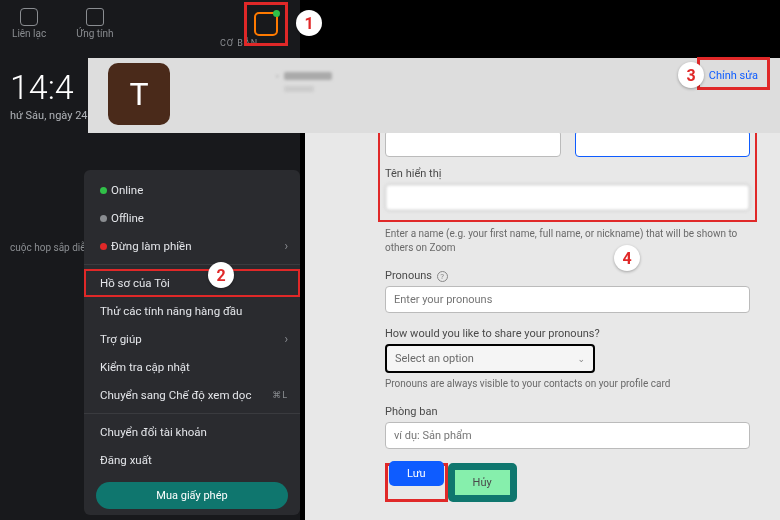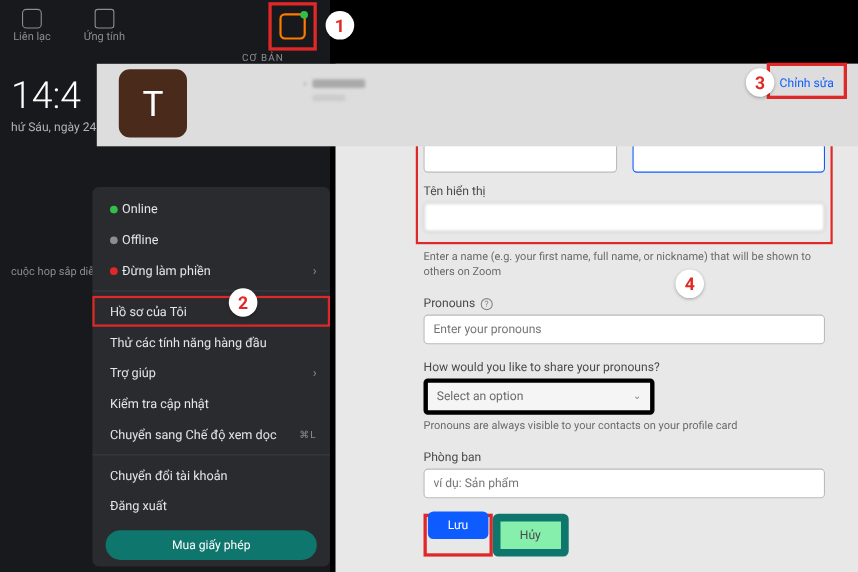--- a/index.html
+++ b/index.html
@@ -36,21 +36,21 @@
   
   
   .menu-item.highlighted { outline: 2px solid #e02828; outline-offset: -2px; }
   
   
   .top-icon-box { position: absolute; left: 244px; top: 2px; width: 44px; height: 44px; border: 3px solid #e02828; display: flex; align-items: center; justify-content: center; z-index: 5; }
   .orange-icon { width: 24px; height: 24px; border: 2.5px solid #ff7a00; border-radius: 5px; position: relative; }
   .orange-icon::after { content: ""; position: absolute; top: -4px; right: -4px; width: 7px; height: 7px; background: #30c048; border-radius: 50%; }
   
   
-  .cutoff-label { position: absolute; left: 220px; top: 48px; color: #8a8d91; font-size: 9px; letter-spacing: 1px; }
+  .cutoff-label { position: absolute; left: 220px; top: 38px; color: #8a8d91; font-size: 9px; letter-spacing: 1px; }
   
   
   .profile-overlay { position: absolute; left: 88px; top: 58px; width: 692px; height: 75px; background: #ddd; z-index: 3; }
   .avatar { position: absolute; left: 20px; top: 5px; width: 62px; height: 62px; background: #4a2a1a; border-radius: 10px; display: flex; align-items: center; justify-content: center; color: #fff; font-size: 32px; }
   .name-area { position: absolute; left: 196px; top: 14px; }
   .name-line1 { width: 48px; height: 8px; background: #aaa; border-radius: 2px; margin-bottom: 6px; position: relative; }
   .name-line1::before { content: "•"; position: absolute; left: -8px; color: #888; font-size: 8px; }
   .name-line2 { width: 30px; height: 6px; background: #ccc; border-radius: 2px; }
   
   
@@ -60,21 +60,21 @@
   .edit-btn { color: #0e5cff; font-size: 11px; padding: 2px 6px; cursor: pointer; }
   
   
   .form-row { display: flex; gap: 14px; margin-bottom: 10px; }
   .form-col { flex: 1; }
   .form-label { display: block; margin-bottom: 4px; color: #4a4a4a; font-size: 11px; }
   .form-input { width: 100%; padding: 6px 8px; border: 1px solid #bbb; border-radius: 4px; background: #fff; font-size: 11px; color: #888; }
   .form-input.focused { border: 1.5px solid #0e5cff; }
   .form-input.full { width: 100%; }
   .help-text { font-size: 10px; color: #6a6a6a; line-height: 1.4; margin-top: 2px; margin-bottom: 14px; }
-  .select-box { width: 210px; padding: 6px 8px; border: 4px solid #000000; border-radius: 4px; background: #f5f5f5; font-size: 11px; color: #6a6a6a; display: flex; justify-content: space-between; align-items: center; margin-bottom: 4px; }
+  .select-box { width: 210px; padding: 6px 8px; border: 2px solid #000000; border-radius: 4px; background: #f5f5f5; font-size: 11px; color: #6a6a6a; display: flex; justify-content: space-between; align-items: center; margin-bottom: 4px; }
   .chev-down { font-size: 9px; color: #888; }
   .form-section { margin-bottom: 14px; }
   .help-icon { display: inline-flex; width: 11px; height: 11px; border: 1px solid #888; border-radius: 50%; font-size: 8px; align-items: center; justify-content: center; color: #888; margin-left: 2px; }
   
   
   .red-group { outline: 2.5px solid #e02828; outline-offset: -1px; padding: 2px 6px 6px 6px; margin: -2px -6px 6px -6px; }
   
   
   .btn-row { display: flex; margin-top: 8px; }
   .btn { padding: 6px 18px; border-radius: 5px; font-size: 11px; cursor: pointer; }

